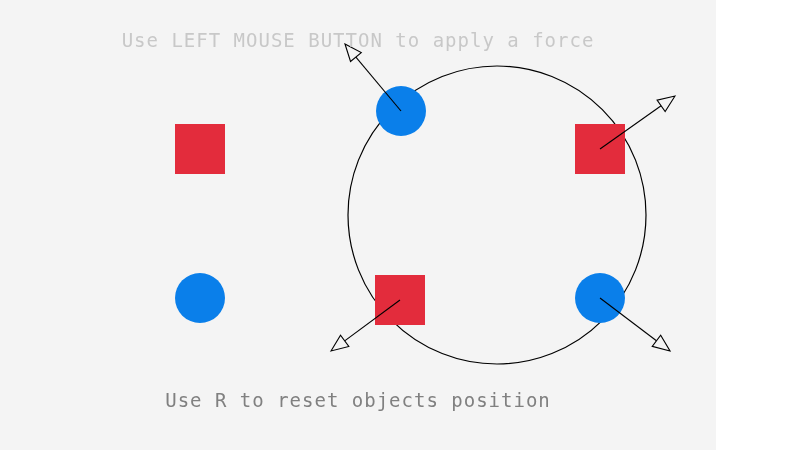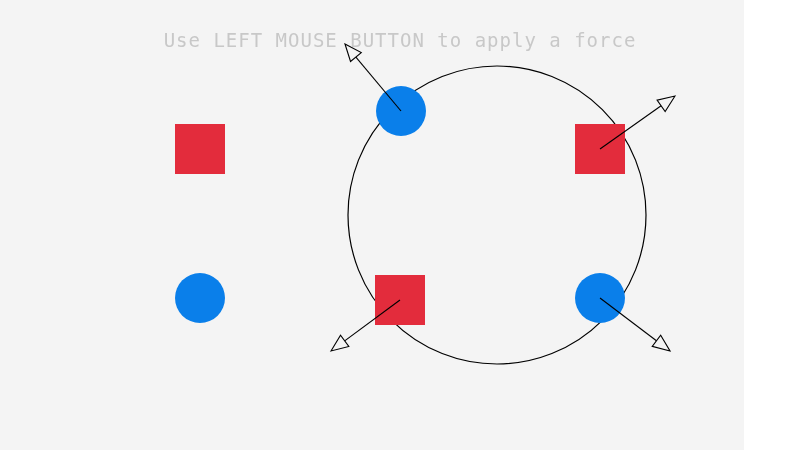--- a/index.html
+++ b/index.html
@@ -7,21 +7,20 @@
     padding: 0;
     background: #ffffff;
   }
   #app {
     position: relative;
     width: 716px;
     height: 450px;
     background: #f4f4f4;
     overflow: hidden;
     font-family: "DejaVu Sans Mono", "Liberation Mono", monospace;
-    padding-left: 28px;
   }
   #canvas-layer {
     position: absolute;
     left: 0; top: 0;
     width: 800px;
     height: 450px;
   }
   .hint {
     position: absolute;
     width: 100%;
@@ -75,14 +74,15 @@
         </g>
         <g id="force-vector-bottom-right-circle">
           <line x1="600" y1="298" x2="656.4466099005274" y2="340.73814749611364" stroke="#000000" stroke-width="1.1"></line>
           <polygon points="670,351 652.2211412224565,346.31895518413177 660.6720785785983,335.1573398080955" fill="none" stroke="#000000" stroke-width="1.1" stroke-linejoin="miter"></polygon>
         </g>
       </g>
   </svg>
 
   <div class="hint" id="hint-top" style="top: 29px; color: rgb(200, 200, 200);">Use LEFT MOUSE BUTTON to apply a force</div>
 
+  <div class="hint" id="hint-bottom" style="top: 389px; color: rgb(128, 128, 128);">Use R to reset objects position</div>
 
 </div>
 
 </body></html>

